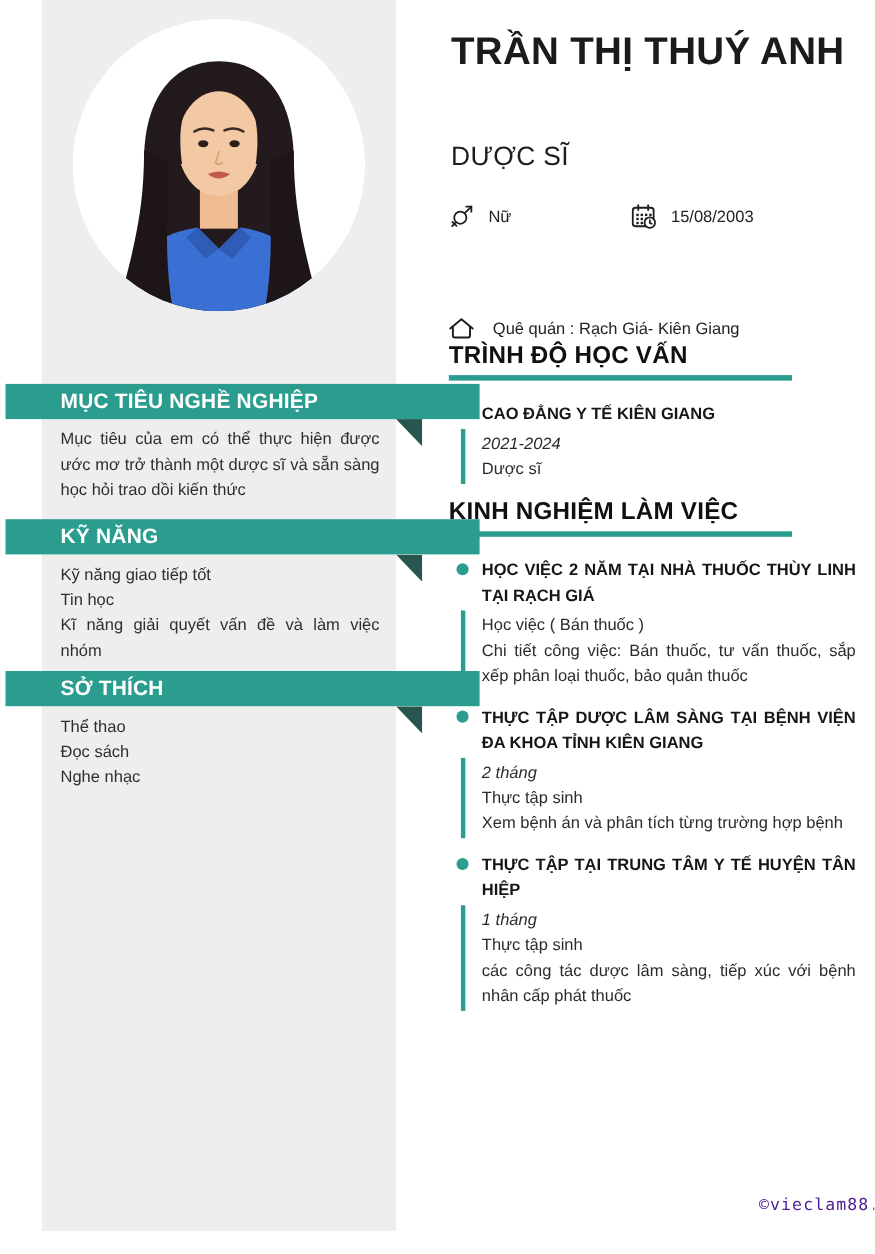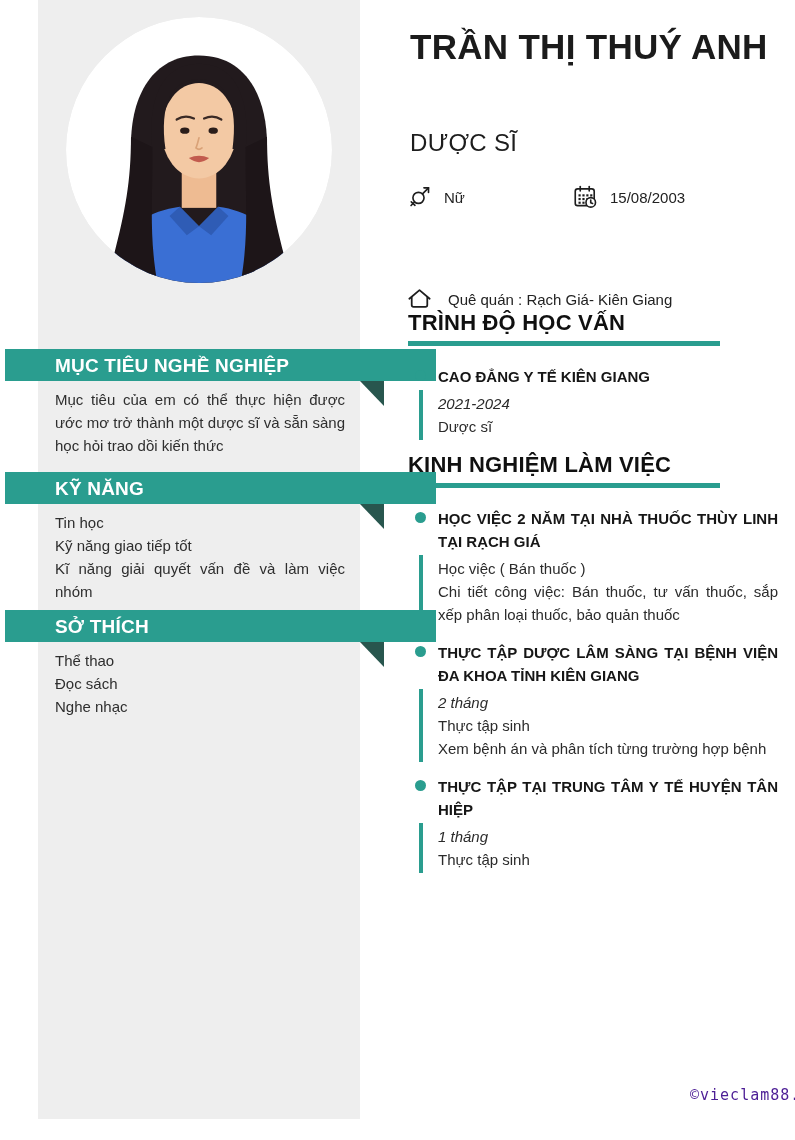--- a/index.html
+++ b/index.html
@@ -86,22 +86,22 @@
   <div class="fold" style="top:381px"></div>
   <div class="side-block" style="top:388px">
     <div class="just">Mục tiêu của em có thể thực hiện được ước mơ trở thành một dược sĩ và sẵn sàng học hỏi trao dồi kiến thức</div>
   </div>
 
   <div class="ribbon" style="top:472px">
     <span>KỸ NĂNG</span>
   </div>
   <div class="fold" style="top:504px"></div>
   <div class="side-block" style="top:511px">
+    <div class="just">Kỹ năng giao tiếp tốt</div>
     <div class="just">Tin học</div>
-    <div class="just">Kỹ năng giao tiếp tốt</div>
     <div class="just">Kĩ năng giải quyết vấn đề và làm việc nhóm</div>
   </div>
 
   <div class="ribbon" style="top:610px">
     <span>SỞ THÍCH</span>
   </div>
   <div class="fold" style="top:642px"></div>
   <div class="side-block" style="top:649px">
     <div>Thể thao</div>
     <div>Đọc sách</div>
@@ -190,20 +190,21 @@
             <div class="desc">Xem bệnh án và phân tích từng trường hợp bệnh</div>
           </div>
         </div>
 
         <div class="entry">
           <span class="bullet"></span>
           <div class="e-title">THỰC TẬP TẠI TRUNG TÂM Y TẾ HUYỆN TÂN HIỆP</div>
           <div class="details">
             <div class="time">1 tháng</div>
             <div>Thực tập sinh</div>
+            <div class="desc">các công tác dược lâm sàng, tiếp xúc với bệnh nhân cấp phát thuốc</div>
           </div>
         </div>
 
       </div>
     </div>
   </div>
 
   <div class="watermark">©vieclam88.vn</div>
 </div>
 

